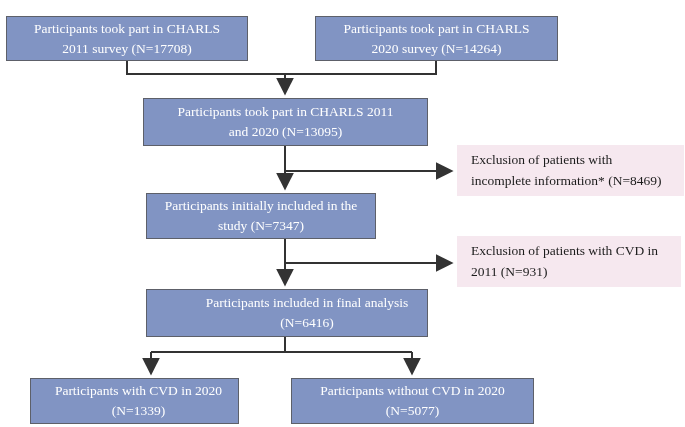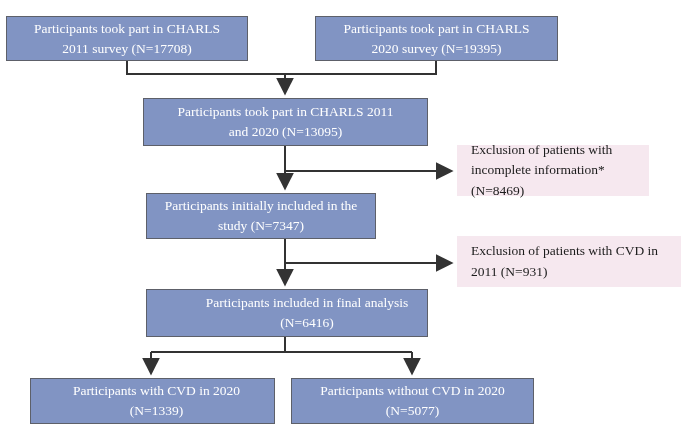--- a/index.html
+++ b/index.html
@@ -23,24 +23,24 @@
     background:var(--exclusion-fill,#f6e8ef);border:none;
     color:var(--exclusion-text,#1c1c1c);font-size:13.5px;line-height:1.5;
     padding-left:14px;padding-right:6px;
   }
   
   .n-charls2011{left:6px;   top:8px;   width:242px;height:45px;}
   .n-charls2020{left:315px; top:8px;   width:243px;height:45px;}
   .n-both      {left:143px; top:90px;  width:285px;height:48px;}
   .n-initial   {left:146px; top:185px; width:230px;height:46px;}
   .n-final     {left:146px; top:281px; width:282px;height:48px;padding-left:40px;}
-  .n-withcvd   {left:30px;  top:370px; width:245px;height:46px;padding-left:8px;}
+  .n-withcvd   {left:30px;  top:370px; width:209px;height:46px;padding-left:8px;}
   .n-withoutcvd{left:291px; top:370px; width:243px;height:46px;}
   
-  .n-excl1{left:457px;top:137px;width:192px;height:51px;}
+  .n-excl1{left:457px;top:137px;width:227px;height:51px;}
   .n-excl2{left:457px;top:228px;width:224px;height:51px;}
 </style>
 </head>
 <body>
 
 <div class="stage">
 
   <svg class="connectors" viewBox="0 0 685 427" xmlns="http://www.w3.org/2000/svg">
     <defs>
       <marker id="ah" viewBox="0 0 10 10" refX="8" refY="5" markerWidth="9" markerHeight="9" orient="auto">
@@ -58,21 +58,21 @@
     <path d="M412,344 L412,364" marker-end="url(#ah)"></path>
   </svg>
 
   <div class="node n-charls2011">
     <span class="ln">Participants took part in CHARLS</span>
     <span class="ln">2011 survey (N=17708)</span>
   </div>
 
   <div class="node n-charls2020">
     <span class="ln">Participants took part in CHARLS</span>
-    <span class="ln">2020 survey (N=19395)</span>
+    <span class="ln">2020 survey (N=14264)</span>
   </div>
 
   <div class="node n-both">
     <span class="ln">Participants took part in CHARLS 2011</span>
     <span class="ln">and 2020  (N=13095)</span>
   </div>
 
   <div class="excl n-excl1">
     <span class="ln">Exclusion of patients with</span>
     <span class="ln">incomplete information* (N=8469)</span>

